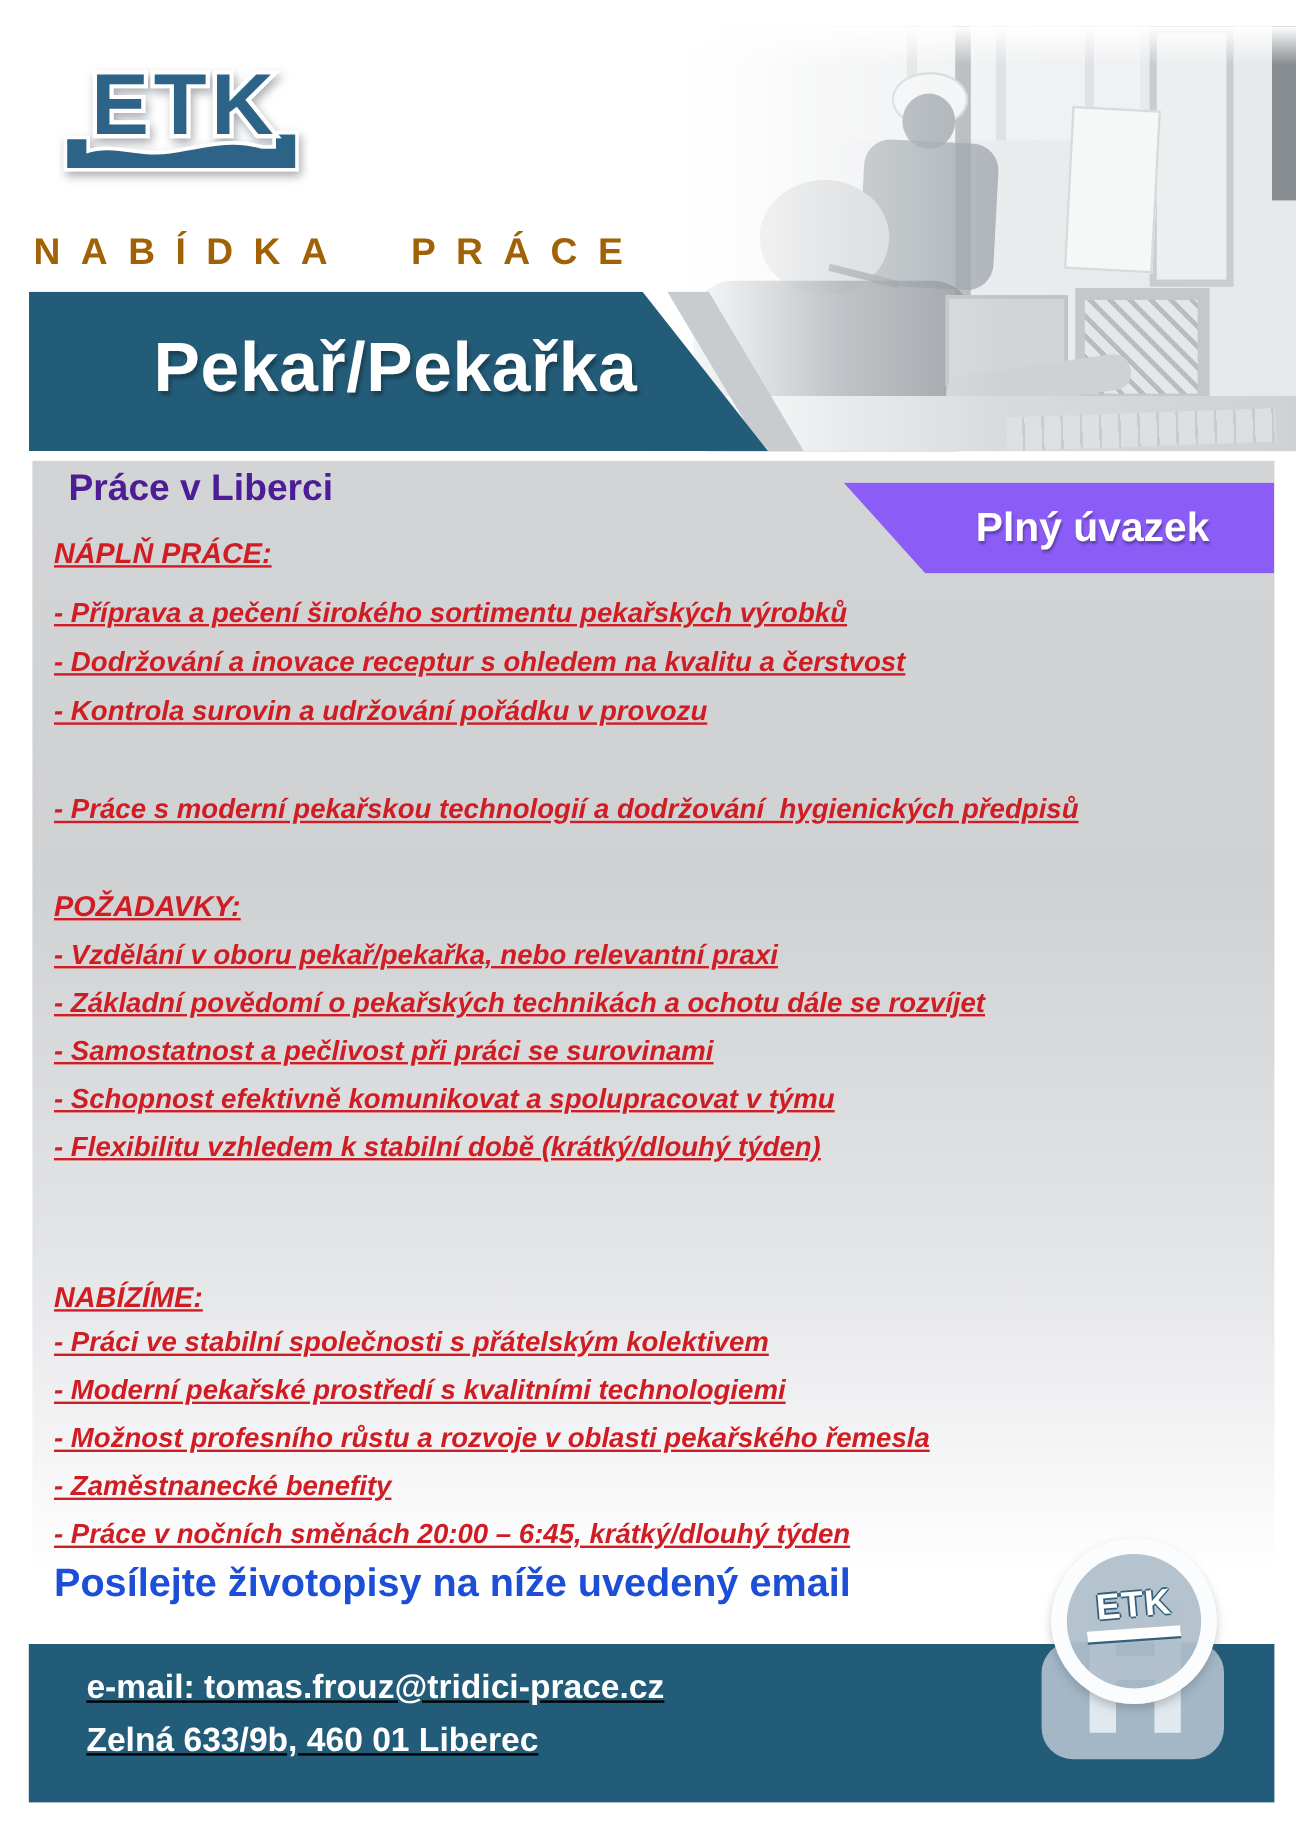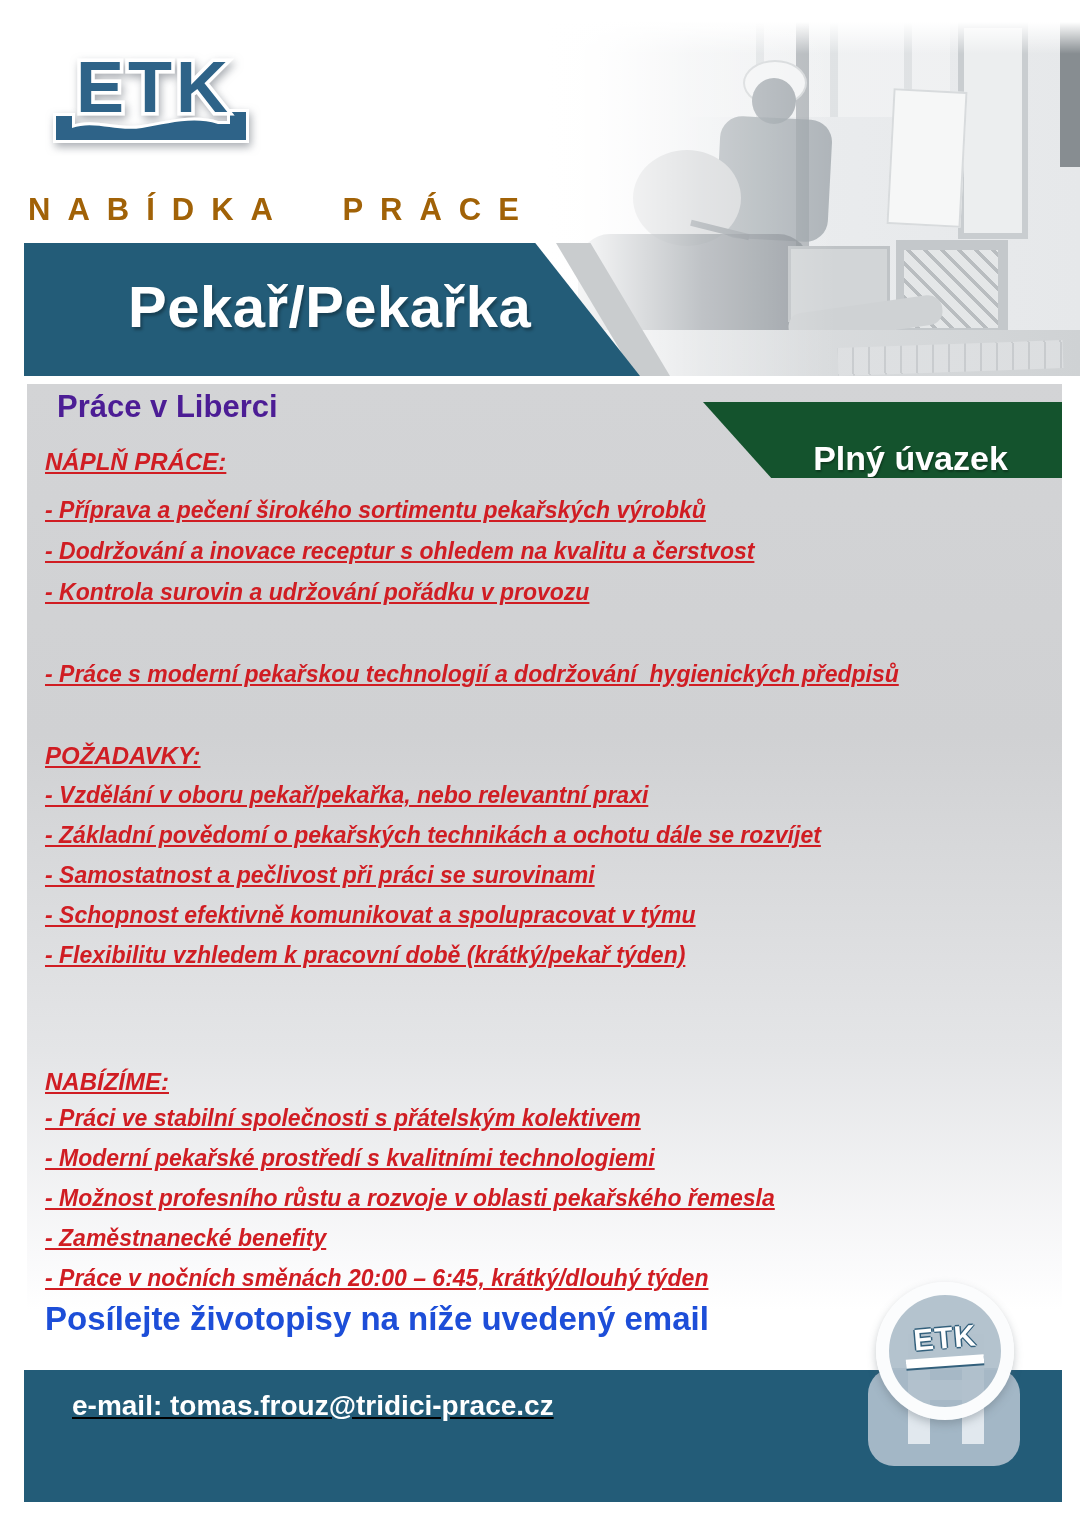--- a/index.html
+++ b/index.html
@@ -44,23 +44,23 @@
   .title-band{position:absolute;left:24px;top:243px;width:616px;height:133px;background:#235c78;
     clip-path:polygon(0 0,83% 0,100% 100%,0 100%);z-index:3;}
   .title-band h1{margin:0;padding:30px 0 0 104px;font-size:58px;font-weight:bold;color:#ffffff;
     letter-spacing:0.5px;text-shadow:2px 3px 3px rgba(0,0,0,.30);}
   .diag-stripe{position:absolute;left:556px;top:243px;width:150px;height:133px;background:#c9ccce;
     clip-path:polygon(0% 0%,23% 0%,76% 100%,53% 100%);z-index:2;}
 
   .gray-panel{position:absolute;left:27px;top:384px;width:1035px;height:926px;
     background:linear-gradient(180deg,#d3d4d6 0%,#d0d1d3 38%,#e4e5e7 72%,#fbfbfc 96%,#ffffff 100%);}
 
-  .fulltime-band{position:absolute;left:703px;top:402px;width:359px;height:76px;background:#14532d;
+  .fulltime-band{position:absolute;left:703px;top:402px;width:359px;height:76px;background:#8b5cf6;
     clip-path:polygon(0 0,100% 0,100% 100%,19% 100%);z-index:4;
-    display:flex;align-items:flex-end;justify-content:center;padding-left:0;}
+    display:flex;align-items:center;justify-content:center;padding-left:0;}
   .fulltime-band span{font-size:34px;font-weight:bold;color:#ffffff;margin-left:56px;
     text-shadow:1px 2px 2px rgba(0,0,0,.3);}
 
   .location{position:absolute;left:57px;top:389px;font-size:31px;font-weight:bold;color:#4c1d95;z-index:4;}
 
   
   .sec-head,.li{position:absolute;left:45px;color:#d01d23;font-weight:bold;font-style:italic;
     white-space:pre;z-index:4;text-decoration:underline;}
   .sec-head{font-size:24px;}
   .li{font-size:23px;}
@@ -147,33 +147,34 @@
   <div class="li" style="top:497px">- Příprava a pečení širokého sortimentu pekařských výrobků</div>
   <div class="li" style="top:538px">- Dodržování a inovace receptur s ohledem na kvalitu a čerstvost</div>
   <div class="li" style="top:579px">- Kontrola surovin a udržování pořádku v provozu</div>
   <div class="li" style="top:661px">- Práce s moderní pekařskou technologií a dodržování  hygienických předpisů</div>
 
   <div class="sec-head" style="top:742px">POŽADAVKY:</div>
   <div class="li" style="top:782px">- Vzdělání v oboru pekař/pekařka, nebo relevantní praxi</div>
   <div class="li" style="top:822px">- Základní povědomí o pekařských technikách a ochotu dále se rozvíjet</div>
   <div class="li" style="top:862px">- Samostatnost a pečlivost při práci se surovinami</div>
   <div class="li" style="top:902px">- Schopnost efektivně komunikovat a spolupracovat v týmu</div>
-  <div class="li" style="top:942px">- Flexibilitu vzhledem k pracovní době (krátký/pekař týden)</div>
+  <div class="li" style="top:942px">- Flexibilitu vzhledem k stabilní době (krátký/dlouhý týden)</div>
 
   <div class="sec-head" style="top:1068px">NABÍZÍME:</div>
   <div class="li" style="top:1105px">- Práci ve stabilní společnosti s přátelským kolektivem</div>
   <div class="li" style="top:1145px">- Moderní pekařské prostředí s kvalitními technologiemi</div>
   <div class="li" style="top:1185px">- Možnost profesního růstu a rozvoje v oblasti pekařského řemesla</div>
   <div class="li" style="top:1225px">- Zaměstnanecké benefity</div>
   <div class="li" style="top:1265px">- Práce v nočních směnách 20:00 – 6:45, krátký/dlouhý týden</div>
 
   <div class="cta">Posílejte životopisy na níže uvedený email</div>
 
   <div class="footer">
     <div class="fl fl1">e-mail: tomas.frouz@tridici-prace.cz</div>
+    <div class="fl fl2">Zelná 633/9b, 460 01 Liberec</div>
   </div>
 
   <div class="wm">
     <div class="wm-square"></div>
     <div class="wm-hl"></div>
     <div class="wm-hr"></div>
     <div class="wm-hc"></div>
     <div class="wm-circle">
       <div class="wm-etk" style="position:static">ETK</div>
       <div class="wm-underbar" style="position:static"></div>

